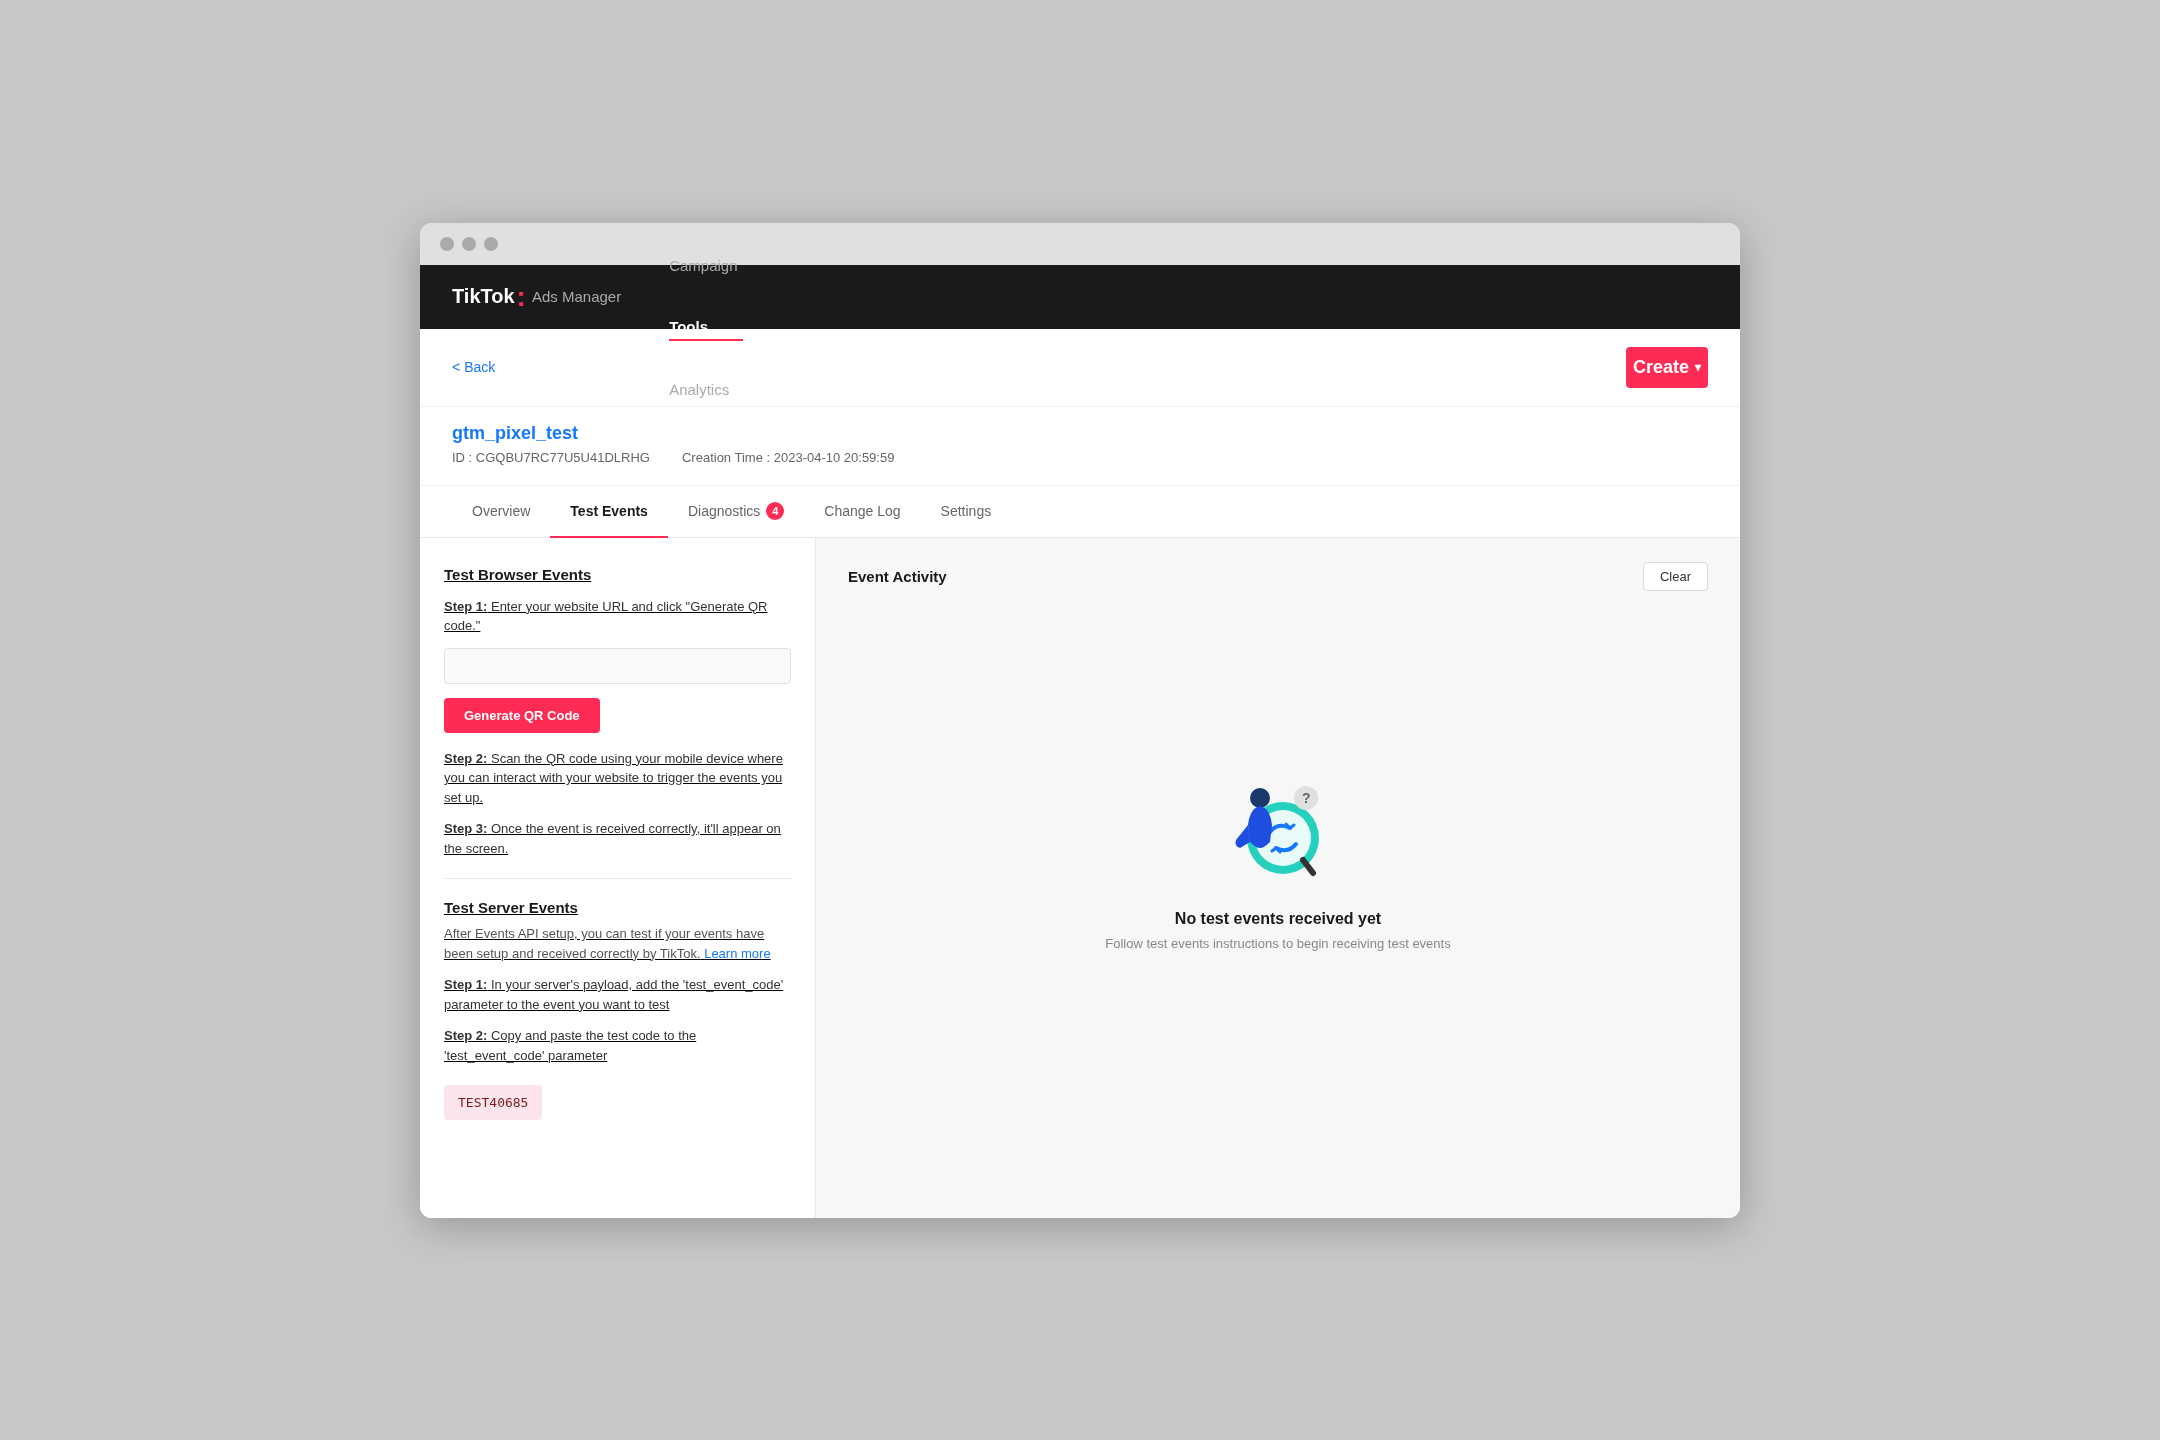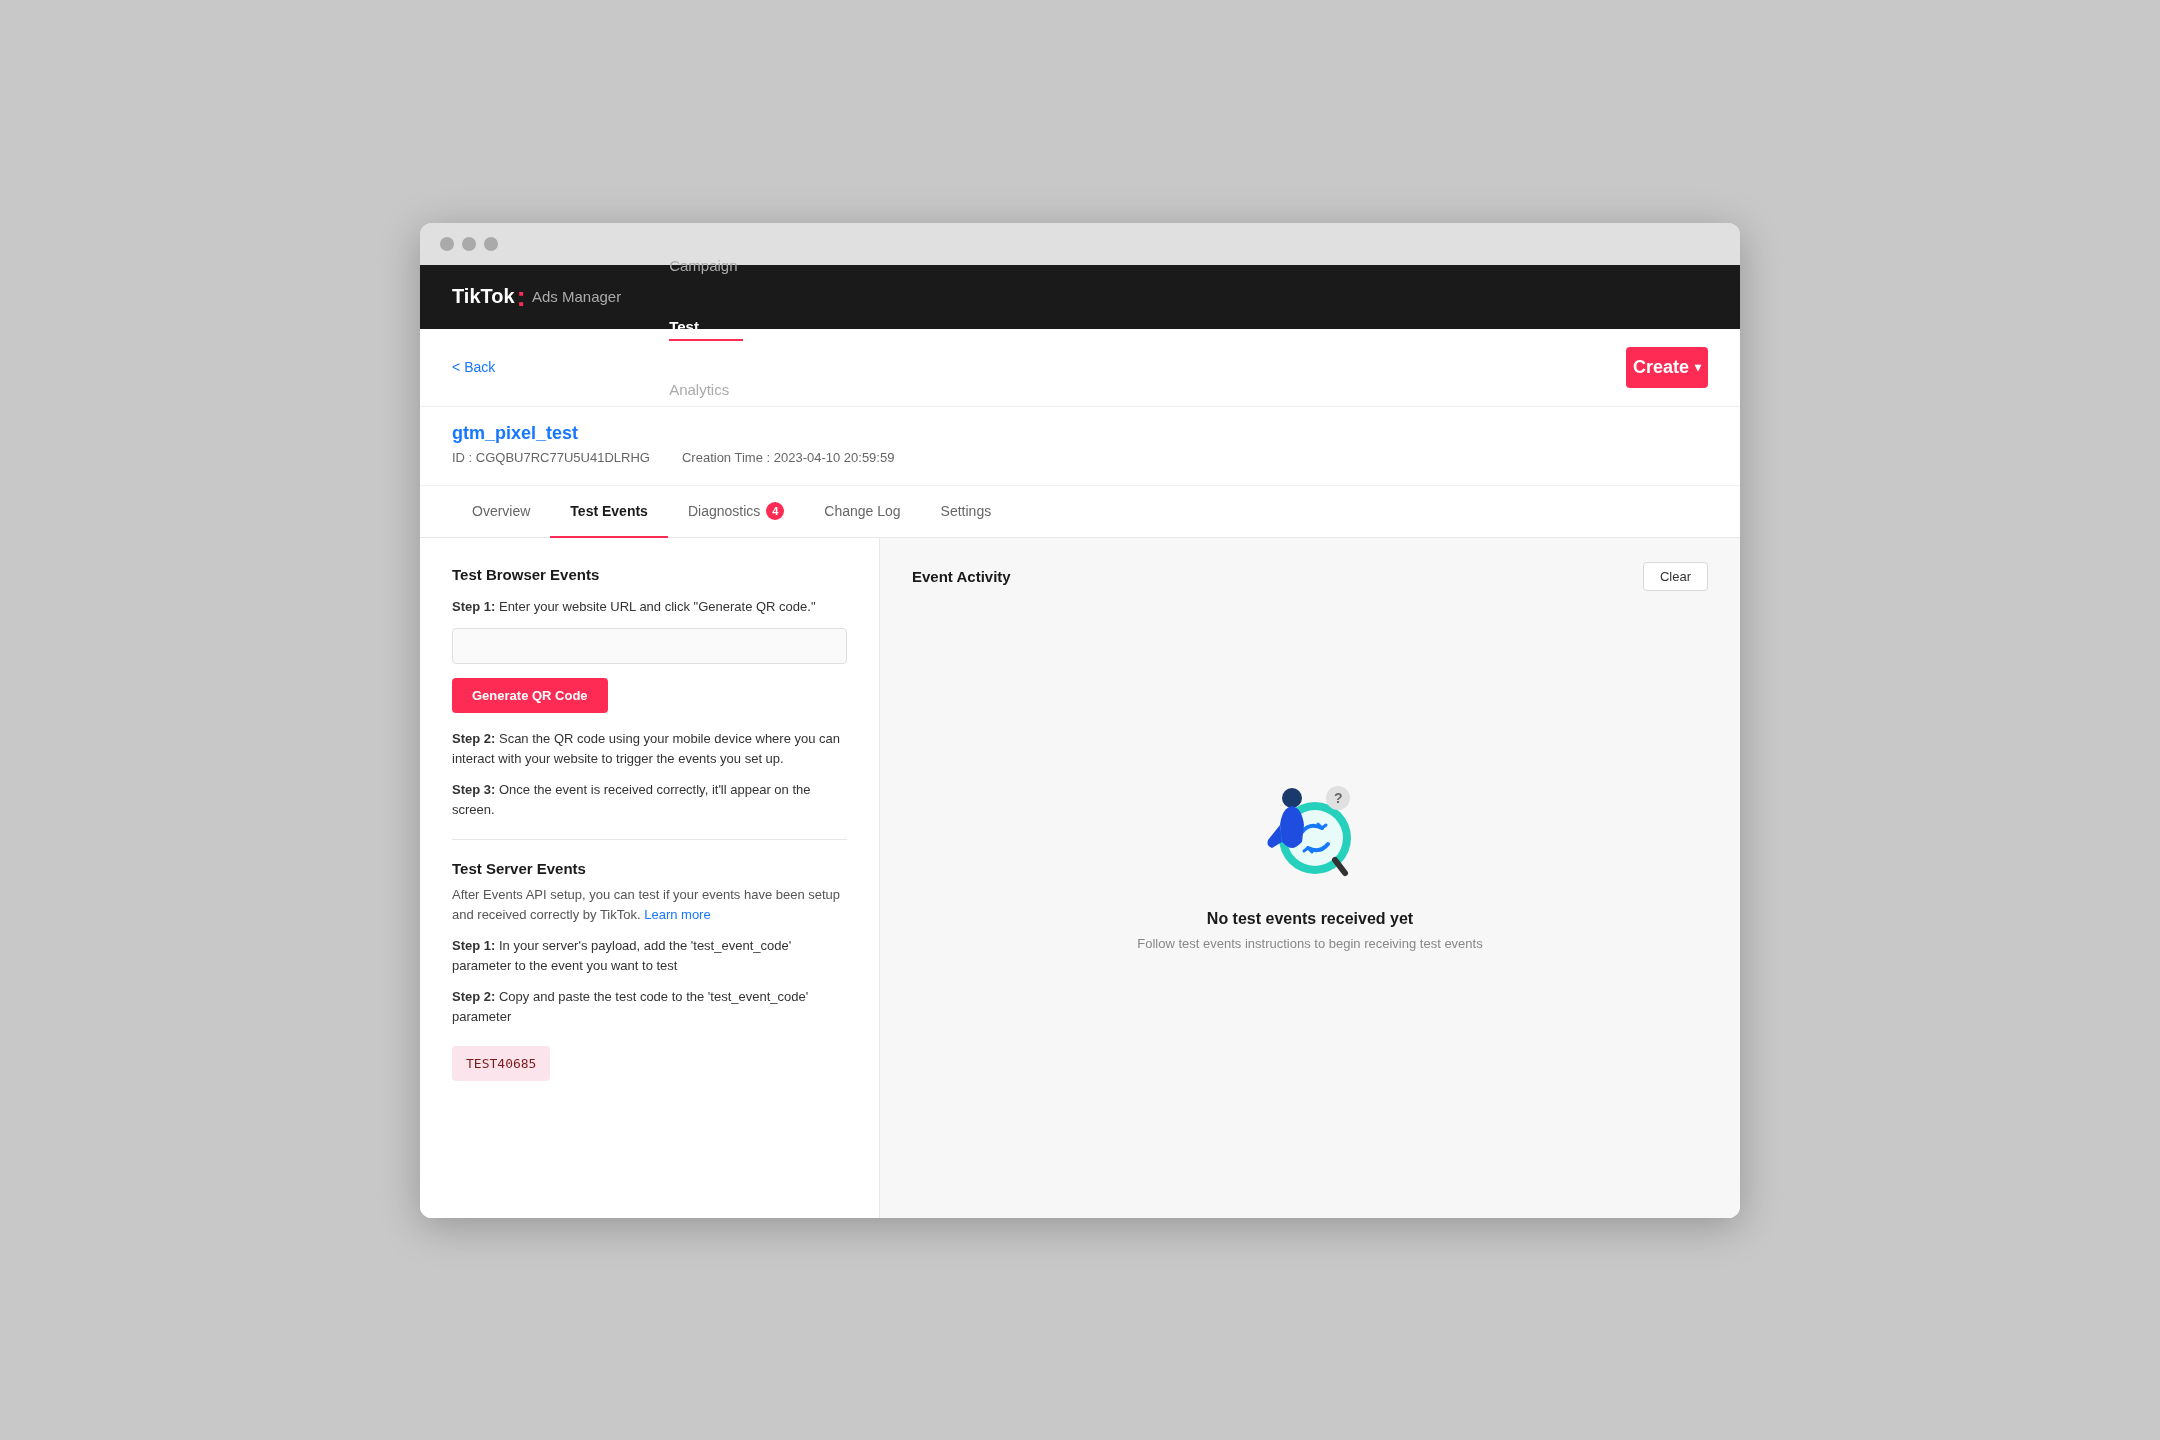--- a/index.html
+++ b/index.html
@@ -161,25 +161,26 @@
       justify-content: center;
       font-weight: 700;
     }
     
     .main-area {
       display: flex;
       background: #f7f7f7;
       min-height: 680px;
     }
     .left-panel {
-      width: 460px;
+      width: 396px;
       background: white;
-      padding: 28px 32px;
+      padding: 28px 24px;
       border-right: 1px solid #e8e8e8;
       overflow-y: auto;
+      text-decoration: underline;
     }
     .right-panel {
       flex: 1;
       padding: 24px 32px;
       position: relative;
     }
     .section-title {
       font-size: 15px;
       font-weight: 700;
       color: #1a1a1a;
@@ -307,21 +308,21 @@
 
   <nav class="top-nav">
     <div class="logo">
       <span class="logo-tiktok">TikTok</span>
         <span class="logo-dot">:</span>
       <span class="logo-ads">Ads Manager</span>
     </div>
     <ul class="nav-items">
       <li class="nav-item">Dashboard</li>
       <li class="nav-item">Campaign</li>
-      <li class="nav-item active">Test</li>
+      <li class="nav-item active">Tools</li>
       <li class="nav-item">Analytics</li>
     </ul>
   </nav>
 
   <div class="page-content">
 
     <div class="back-bar">
       <span class="back-link">Back</span>
       <button class="create-btn">Create</button>
     </div>

